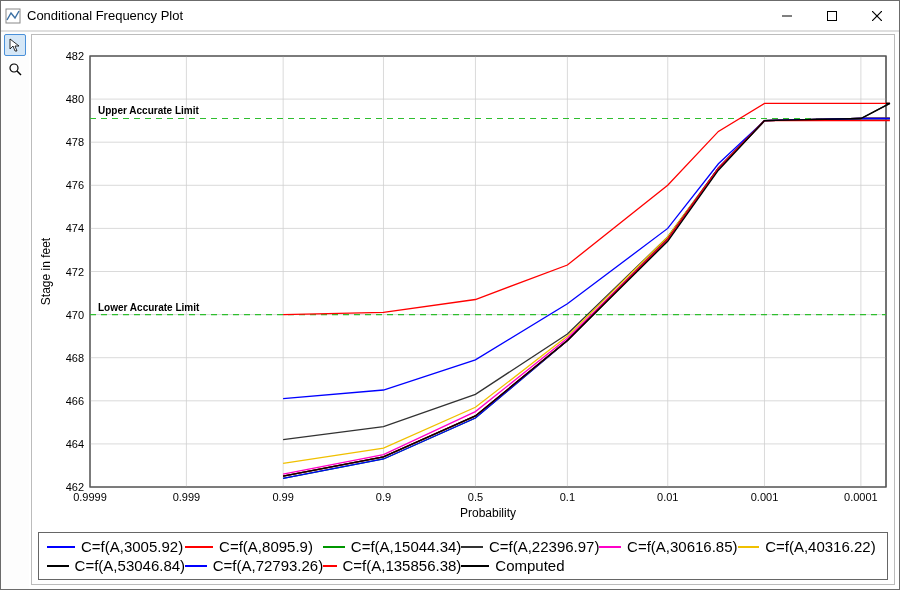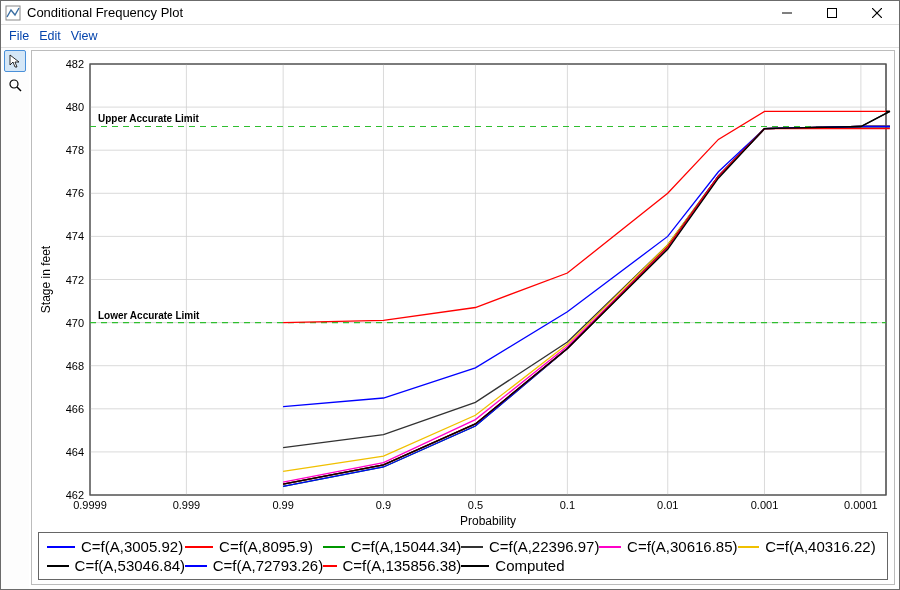--- a/index.html
+++ b/index.html
@@ -12,21 +12,21 @@
   .window {
     width: 900px; height: 590px;
     border: 1px solid #6b6b6b;
     box-sizing: border-box;
     display: flex;
     flex-direction: column;
     position: relative;
     background: #fff;
   }
   .titlebar {
-    height: 24px;
+    height: 30px;
     display: flex;
     align-items: center;
     font-size: 13px;
     border-bottom: 1px solid #dfdfdf;
     box-sizing: border-box;
     padding-left: 4px;
   }
   .titlebar .app-icon {
     width: 16px; height: 16px; margin-right: 6px;
     display: inline-flex; align-items: center; justify-content: center;
@@ -134,25 +134,20 @@
       </div>
       <div class="win-btn">
         <svg width="10" height="10">
             <line x1="0" y1="0" x2="10" y2="10" stroke="#000" stroke-width="1.2"></line>
             <line x1="10" y1="0" x2="0" y2="10" stroke="#000" stroke-width="1.2"></line>
           </svg>
       </div>
     </div>
   </div>
 
-  <div class="menubar">
-    <span class="menu-item">File</span>
-    <span class="menu-item">Edit</span>
-    <span class="menu-item">View</span>
-  </div>
 
   <div class="content">
     <div class="toolstrip">
       <div class="tool-btn active">
         <svg width="14" height="14" viewBox="0 0 14 14">
           <path d="M2 1 L11 8 L7 8 L9 13 L7 13 L5 8 L2 11 Z" fill="#fff" stroke="#000" stroke-width="0.8"></path>
         </svg>
       </div>
       <div class="tool-btn">
         <svg width="14" height="14" viewBox="0 0 14 14">

